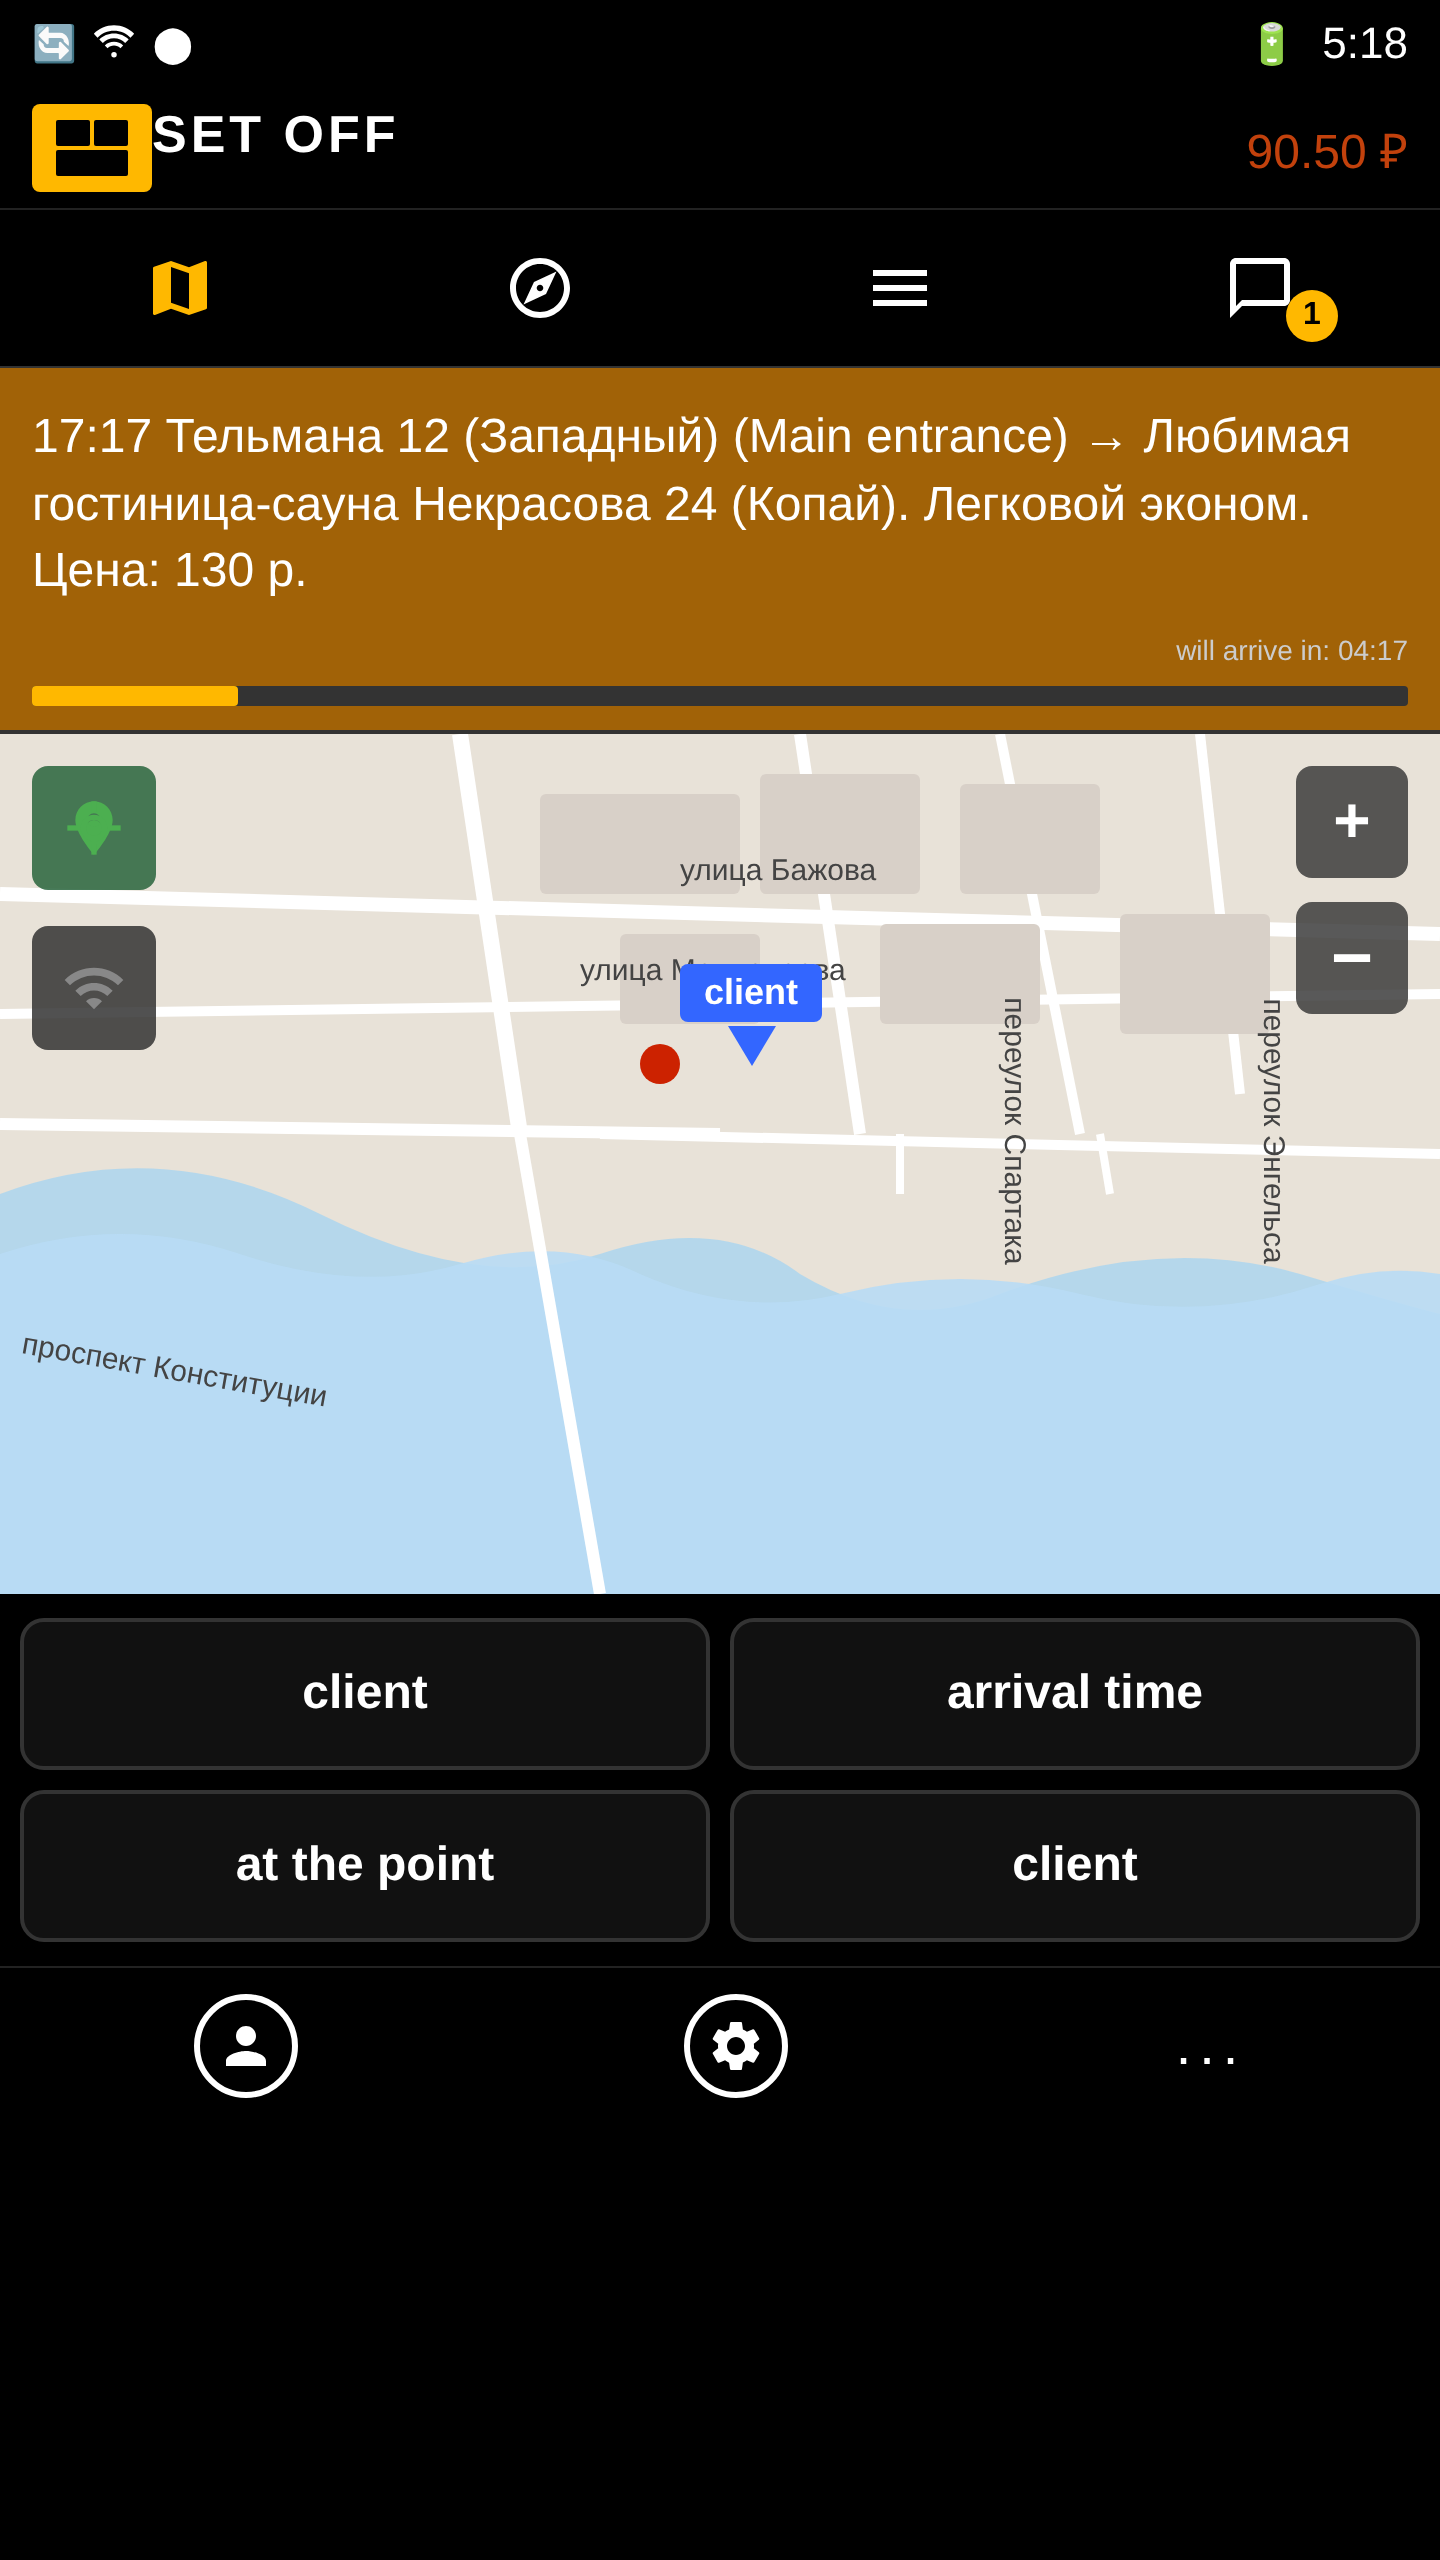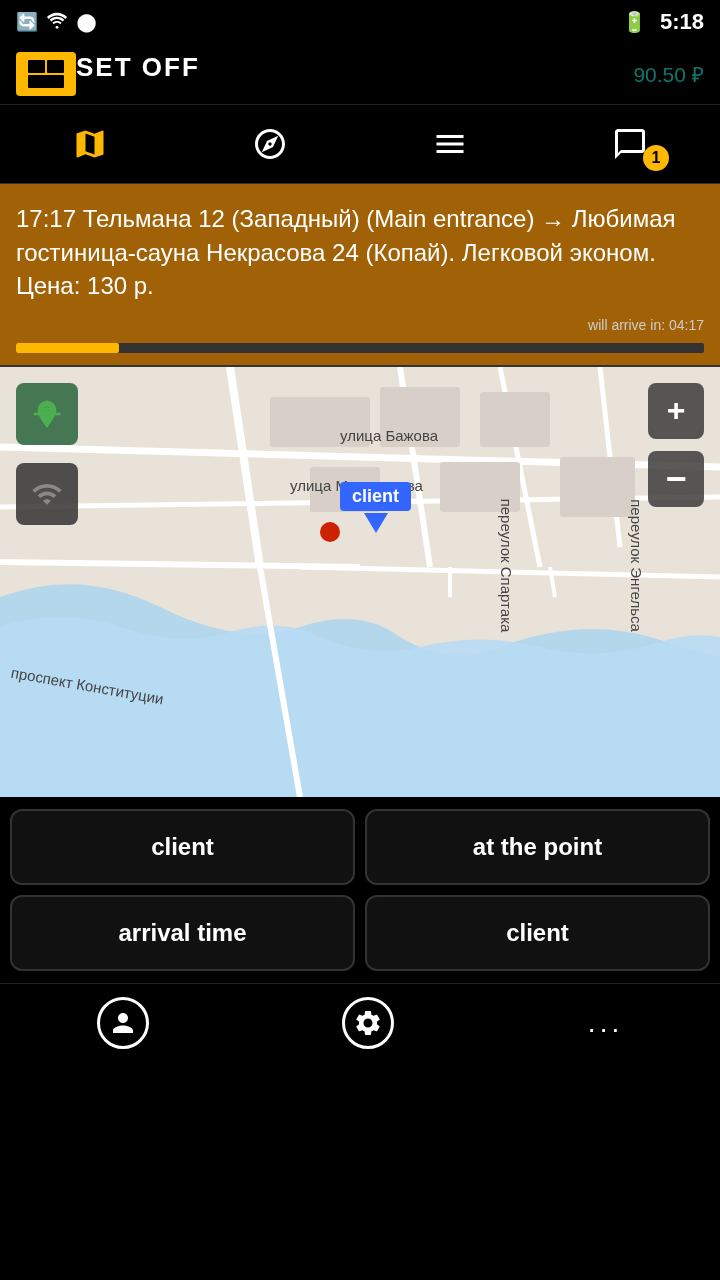--- a/index.html
+++ b/index.html
@@ -54,22 +54,22 @@
       border-radius: 4px;
       font-size: 24px;
     }
     .header-title {
       font-size: 26px;
       font-weight: bold;
       color: #fff;
       letter-spacing: 2px;
     }
     .header-price {
-      font-size: 21px;
-      color: #0f766e;
+      font-size: 24px;
+      color: #c2410c;
     }
 
     
     .nav-bar {
       display: flex;
       justify-content: space-around;
       align-items: center;
       background: #000;
       padding: 8px 0;
       border-bottom: 1px solid #333;
@@ -292,21 +292,21 @@
         <path d="M12 4C8.5 4 5.3 5.4 3 7.8L1 5.6C3.8 2.8 7.7 1 12 1s8.2 1.8 11 4.6L21 7.8C18.7 5.4 15.5 4 12 4z"></path>
         <path d="M12 8c-2.4 0-4.6 1-6.1 2.6L4 8.7C6 6.7 8.9 5.5 12 5.5s6 1.2 8 3.2l-1.9 1.9C16.6 9 14.4 8 12 8z"></path>
         <path d="M12 12c-1.4 0-2.6.6-3.5 1.5L7 12c1.3-1.3 3-2 5-2s3.7.7 5 2l-1.5 1.5c-.9-.9-2.1-1.5-3.5-1.5z"></path>
         <circle cx="12" cy="17" r="1.5"></circle>
       </svg>
     </span>
     <span class="status-icon">⬤</span>
   </div>
   <div class="status-right">
     <span style="font-size:20px;">🔋</span>
-    <span style="font-size:22px; font-weight:bold; margin-left:8px;">5:18</span>
+    <span style="font-size:22px; font-weight:normal; margin-left:8px;">5:18</span>
   </div>
 </div>
 
 <div class="header">
   <div class="header-left">
     <div class="taxi-icon">
       <svg width="40" height="32" viewBox="0 0 40 32" fill="none">
         <rect width="40" height="32" rx="3" fill="#FFB800"></rect>
         <rect x="2" y="2" width="17" height="13" rx="1" fill="#000"></rect>
         <rect x="21" y="2" width="17" height="13" rx="1" fill="#000"></rect>
@@ -420,22 +420,22 @@
   <button class="map-btn map-btn-zoom-in">
     <span style="font-size:32px; font-weight:bold; color:#fff;">+</span>
   </button>
   <button class="map-btn map-btn-zoom-out">
     <span style="font-size:36px; font-weight:bold; color:#fff; line-height:1;">−</span>
   </button>
 </div>
 
 <div class="action-buttons">
   <button class="action-btn">client</button>
+  <button class="action-btn">arrival time</button>
   <button class="action-btn">at the point</button>
-  <button class="action-btn">arrival time</button>
   <button class="action-btn">client</button>
 </div>
 
 <div class="bottom-nav">
   <div class="bottom-nav-item">
     <div class="bottom-nav-icon">
       <svg width="30" height="30" viewBox="0 0 24 24" fill="white">
         <path d="M12 12c2.21 0 4-1.79 4-4s-1.79-4-4-4-4 1.79-4 4 1.79 4 4 4zm0 2c-2.67 0-8 1.34-8 4v2h16v-2c0-2.66-5.33-4-8-4z"></path>
       </svg>
     </div>

